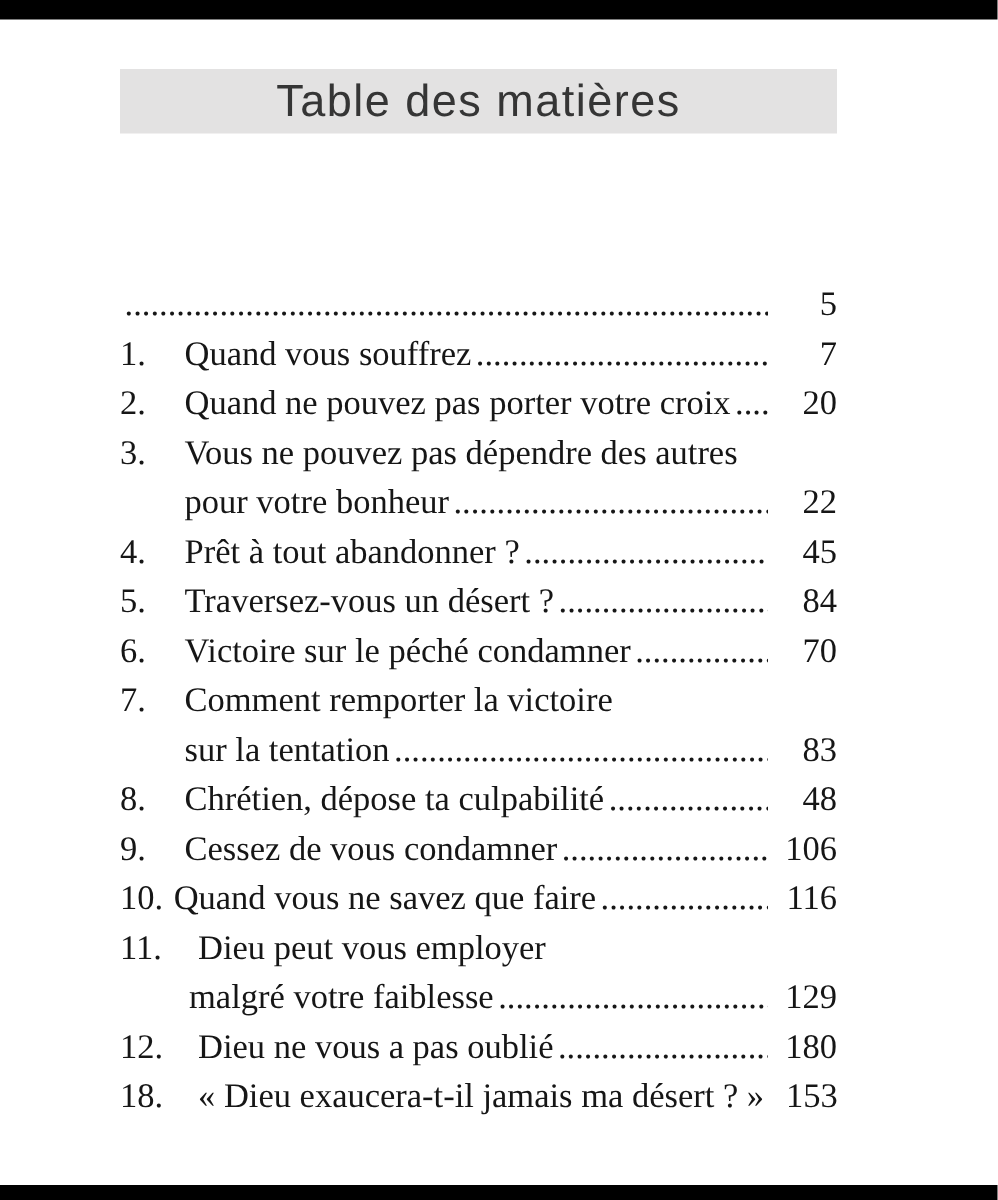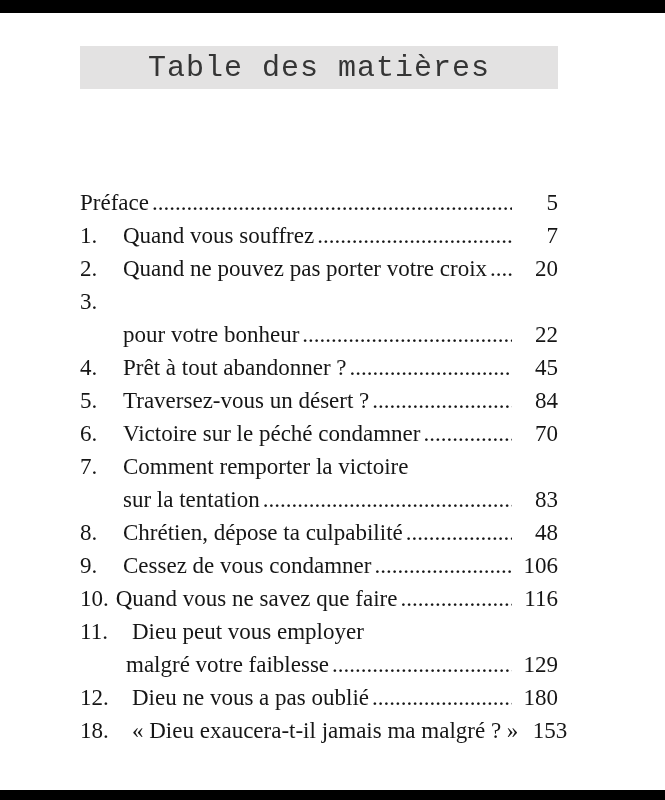--- a/index.html
+++ b/index.html
@@ -14,21 +14,21 @@
 
   .bar { position: absolute; left: 0; width: 665px; background: #000000; }
   .bar.top { top: 0; height: 13px; }
   .bar.bottom { bottom: 0; height: 10px; }
 
   .title-band {
     position: absolute; left: 80px; top: 46px;
     width: 478px; height: 43px;
     background: #e3e2e2;
     display: flex; align-items: center; justify-content: center;
-    font-family: Liberation Mono, monospace;
+    font-family: Liberation Sans, sans-serif;
     font-size: 30px; letter-spacing: 1px;
     color: #353535;
   }
 
   .toc {
     position: absolute; left: 80px; top: 186px;
     width: 478px;
     font-size: 23px; line-height: 33px;
     color: #161616;
   }
@@ -51,38 +51,38 @@
 
 <div class="screen">
   <div class="bar top"></div>
 
   <div class="title-band">
     <span>Table des matières</span>
   </div>
 
   <div class="toc" id="toc-list">
       <div class="line">
-        <span class="title">Préface</span>
         <span class="leader">........................................................................................................................</span>
         <span class="page">5</span>
       </div>
       <div class="line">
         <span class="num">1.</span>
         <span class="title">Quand vous souffrez</span>
         <span class="leader">........................................................................................................................</span>
         <span class="page">7</span>
       </div>
       <div class="line">
         <span class="num">2.</span>
         <span class="title">Quand ne pouvez pas porter votre croix</span>
         <span class="leader">........................................................................................................................</span>
         <span class="page">20</span>
       </div>
       <div class="line">
         <span class="num">3.</span>
+        <span class="title">Vous ne pouvez pas dépendre des autres</span>
       </div>
       <div class="line">
         <span class="indent"></span>
         <span class="title">pour votre bonheur</span>
         <span class="leader">........................................................................................................................</span>
         <span class="page">22</span>
       </div>
       <div class="line">
         <span class="num">4.</span>
         <span class="title">Prêt à tout abandonner ?</span>
@@ -140,20 +140,20 @@
         <span class="page">129</span>
       </div>
       <div class="line">
         <span class="num-wide">12.</span>
         <span class="title">Dieu ne vous a pas oublié</span>
         <span class="leader">........................................................................................................................</span>
         <span class="page">180</span>
       </div>
       <div class="line">
         <span class="num-wide">18.</span>
-        <span class="title">« Dieu exaucera-t-il jamais ma malgré ? »</span>
+        <span class="title">« Dieu exaucera-t-il jamais ma désert ? »</span>
         <span class="leader">........................................................................................................................</span>
         <span class="page">153</span>
       </div>
     </div>
 
   <div class="bar bottom"></div>
 </div>
 
 </body></html>

